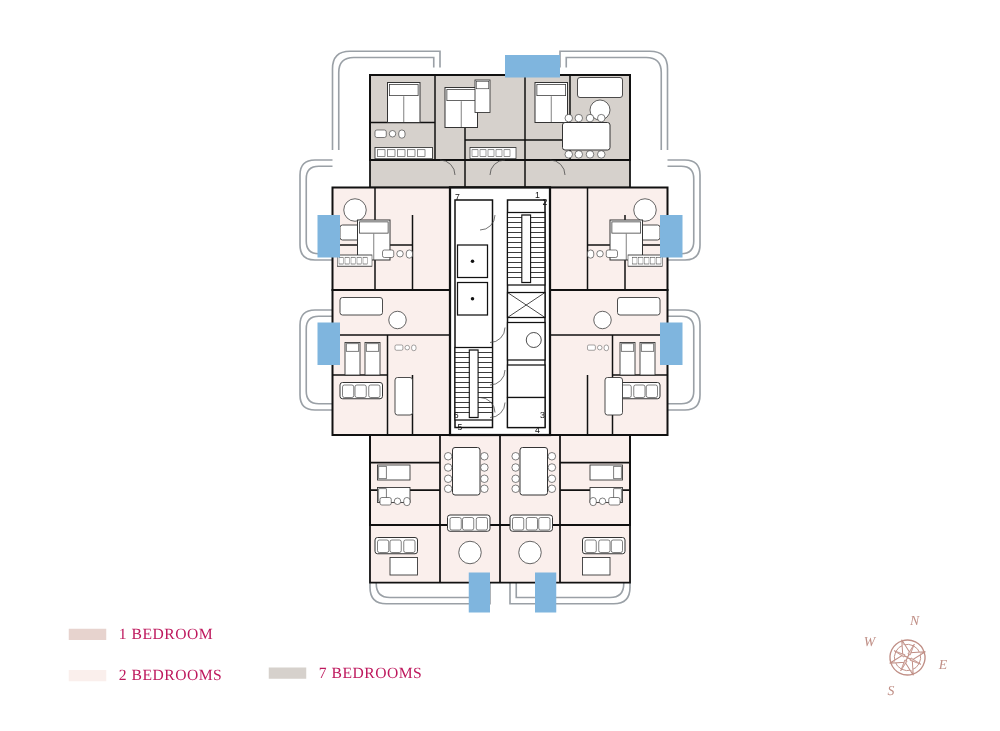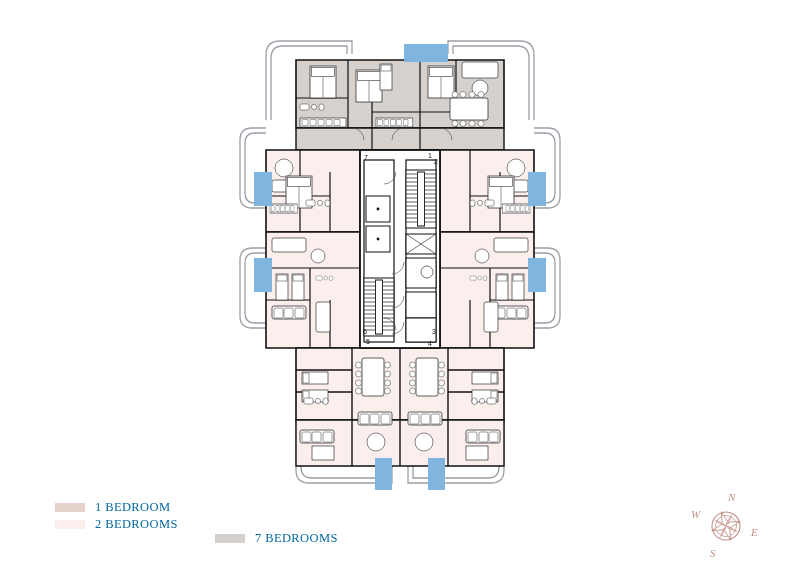--- a/index.html
+++ b/index.html
@@ -35,32 +35,32 @@
     top: 498px;
     width: 400px;
     height: 70px;
   }
   .legend-row {
     position: absolute;
     display: flex;
     align-items: center;
   }
   .legend-row.r1 { left: 0px;   top: 2px; }
-  .legend-row.r2 { left: 0px;   top: 19px; }
+  .legend-row.r2 { left: 0px;   top: 35px; }
   .legend-row.r3 { left: 160px; top: 33px; }
   .swatch {
     width: 30px;
     height: 9px;
     display: inline-block;
     margin-right: 10px;
   }
   .legend-label {
     font-size: 12.5px;
     letter-spacing: 0.4px;
-    color: #0369a1;
+    color: #be185d;
     white-space: nowrap;
     font-family: "Liberation Serif", serif;
   }
   
   .compass {
     position: absolute;
     left: 688px;
     top: 490px;
     width: 80px;
     height: 75px;

